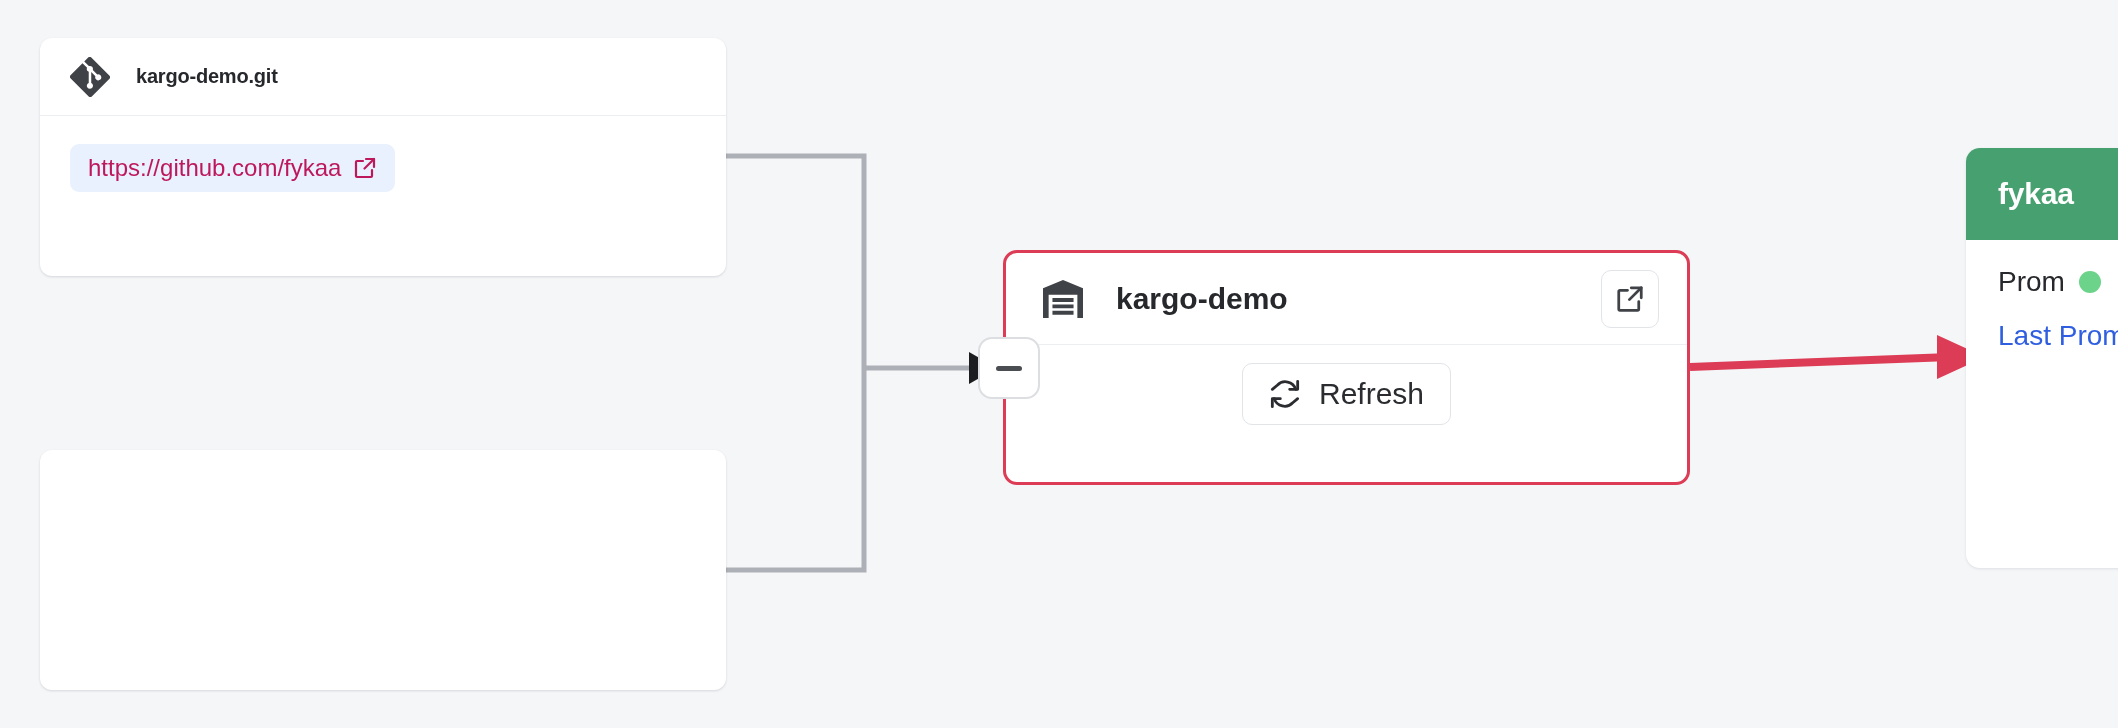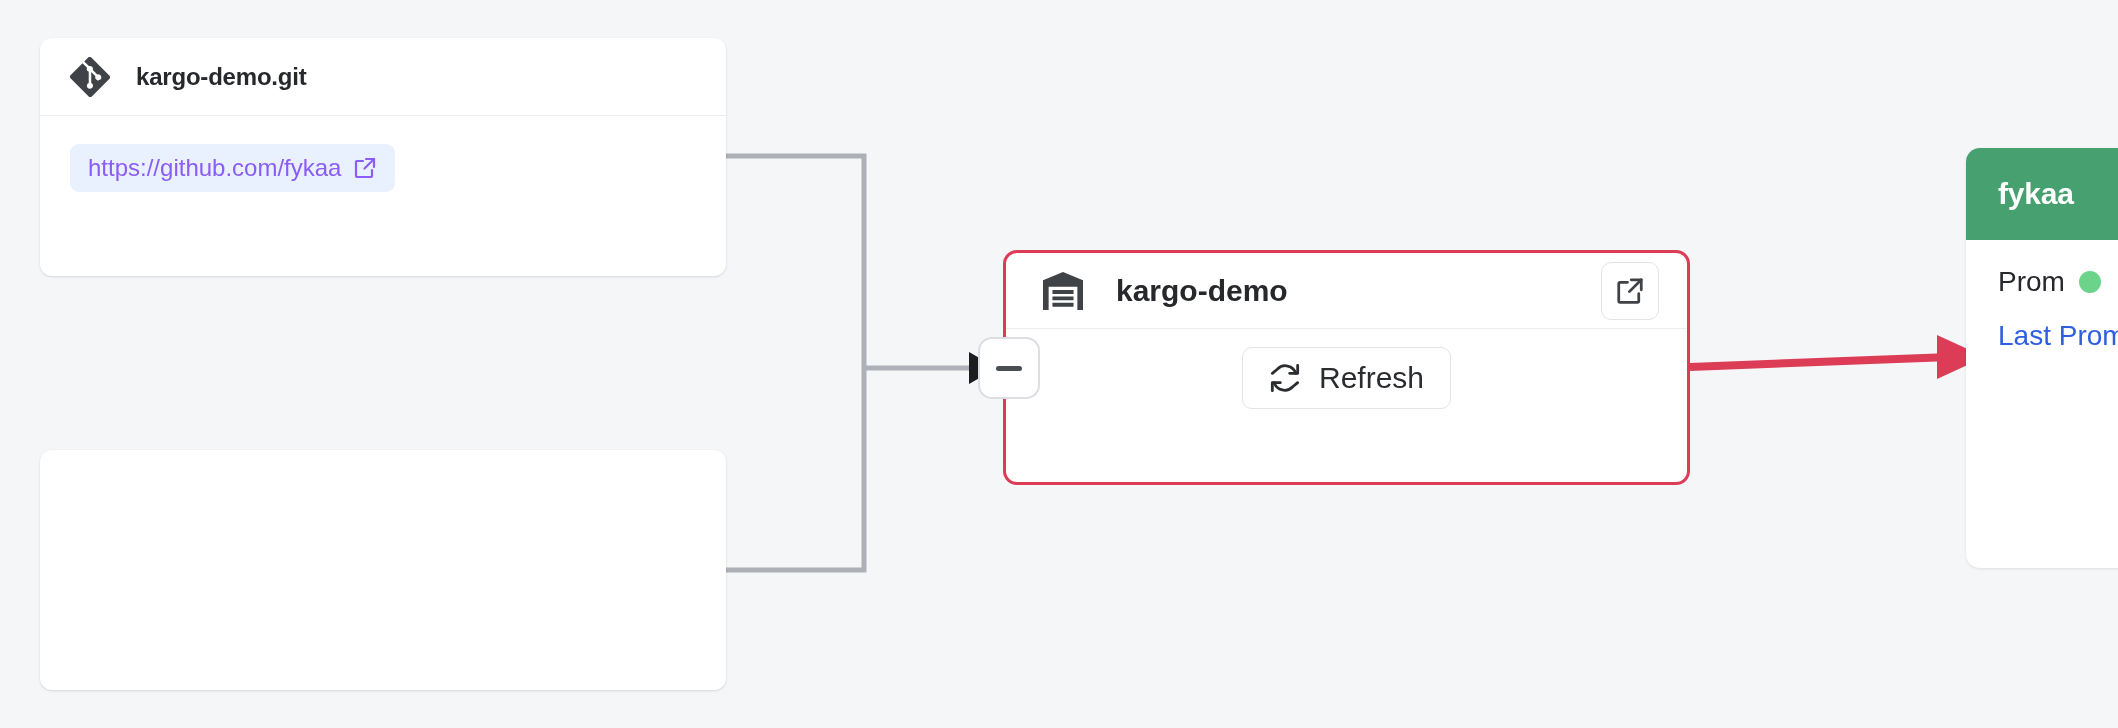--- a/index.html
+++ b/index.html
@@ -20,51 +20,51 @@
     box-shadow: 0 1px 3px rgba(16,24,40,.09), 0 1px 2px rgba(16,24,40,.05);
   }
   .card-head {
     display: flex; align-items: center;
     gap: 26px;
     padding: 0 30px;
     height: 78px;
     border-bottom: 1px solid #eceef1;
   }
   .card-title {
-    font-size: 24px; font-weight: 700; color: #26282c;
+    font-size: 20px; font-weight: 700; color: #26282c;
     letter-spacing: -0.2px; white-space: nowrap;
   }
   .card-body { padding: 28px 30px; }
 
   
   .url-chip {
     display: inline-flex; align-items: center; gap: 12px;
     background: #e8f1fd;
-    color: #8b5cf6;
+    color: #be185d;
     border-radius: 9px;
     padding: 10px 18px;
     font-size: 24px;
     white-space: nowrap;
     cursor: pointer;
   }
   .url-chip svg { flex: 0 0 auto; }
 
   
   .icon-dark { color: #3f4246; display: inline-flex; }
 
   
   #warehouse-card {
     position: absolute;
     background: #ffffff;
     border: 3px solid #dc3c55;
     border-radius: 14px;
   }
   #warehouse-card .wh-head {
     display: flex; align-items: center;
-    height: 76px;
+    height: 92px;
     padding: 0 28px 0 34px;
     border-bottom: 1px solid #eceef1;
   }
   #warehouse-card .wh-title {
     font-size: 30px; font-weight: 700; color: #26282c;
     margin-left: 30px; flex: 1; white-space: nowrap;
   }
   .icon-btn {
     width: 58px; height: 58px;
     border: 1.5px solid #e2e4e8;

